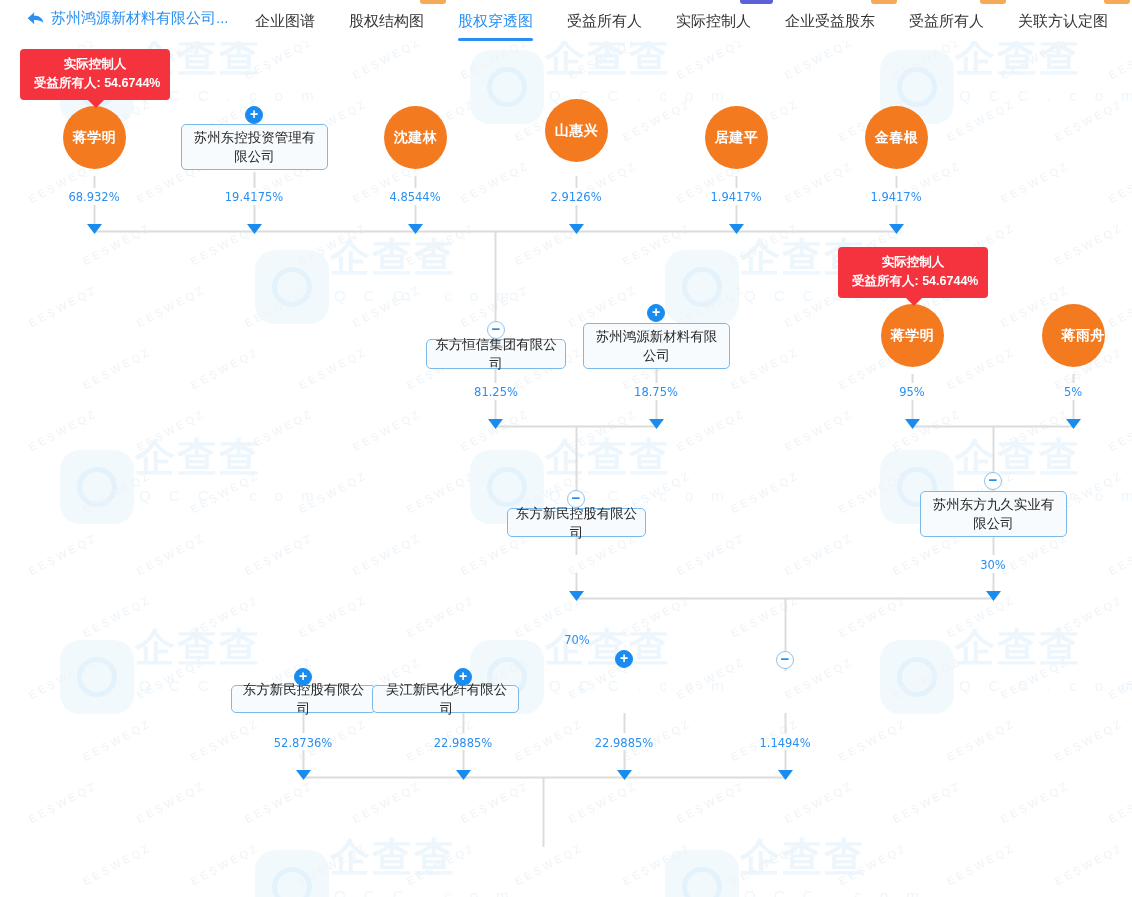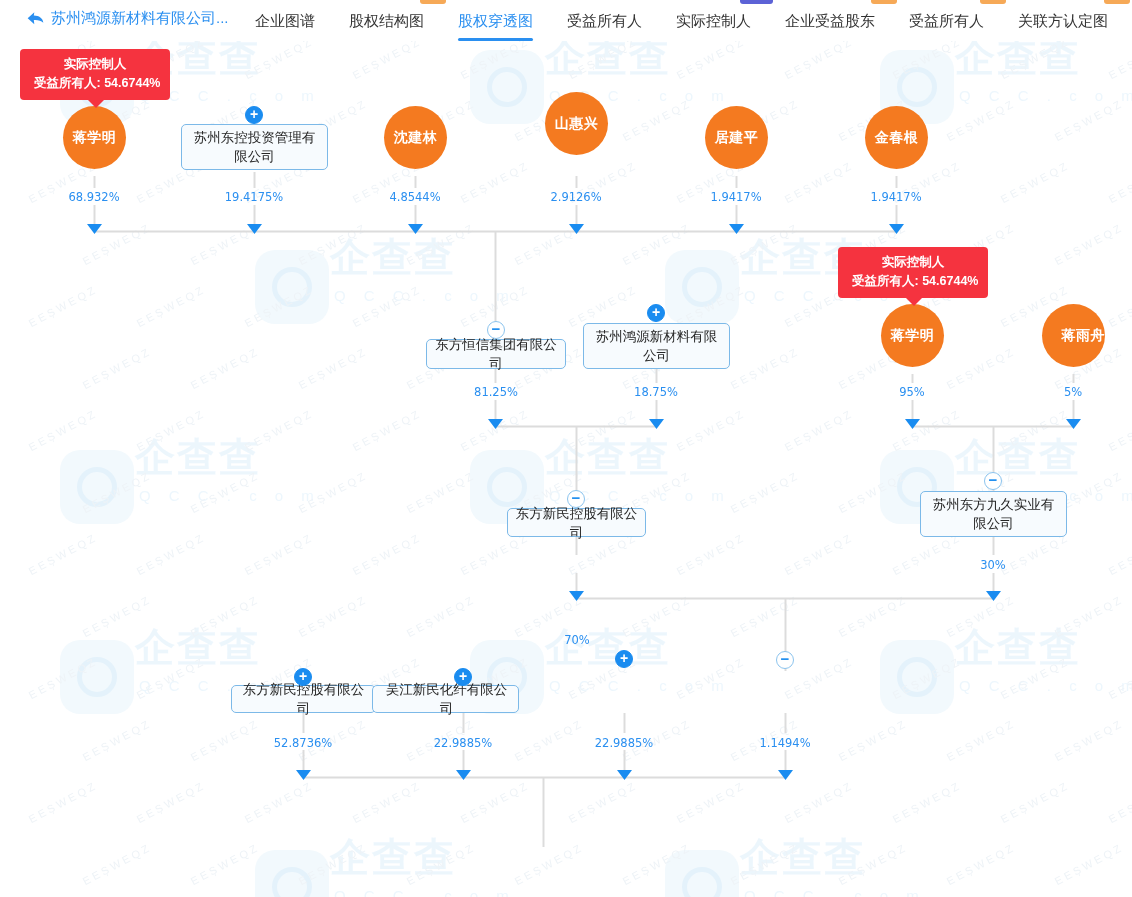--- a/index.html
+++ b/index.html
@@ -434,21 +434,21 @@
   <div class="toggle plus" style="left:245px;top:106px;">
       <span>+</span>
     </div>
   <div class="pct-label" style="left:204px;top:190px;width:100px;">19.4175%</div>
 
   <div class="node person" style="left:384px;top:106px;width:63px;height:63px;">
     <span>沈建林</span>
   </div>
   <div class="pct-label" style="left:365px;top:190px;width:100px;">4.8544%</div>
 
-  <div class="node person" style="left:545px;top:92px;width:63px;height:63px;align-items:center;">
+  <div class="node person" style="left:545px;top:99px;width:63px;height:63px;align-items:center;">
     <span>山惠兴</span>
   </div>
   <div class="pct-label" style="left:526px;top:190px;width:100px;">2.9126%</div>
 
   <div class="node person" style="left:705px;top:106px;width:63px;height:63px;">
     <span>居建平</span>
   </div>
   <div class="pct-label" style="left:686px;top:190px;width:100px;">1.9417%</div>
 
   <div class="node person" style="left:865px;top:106px;width:63px;height:63px;">

